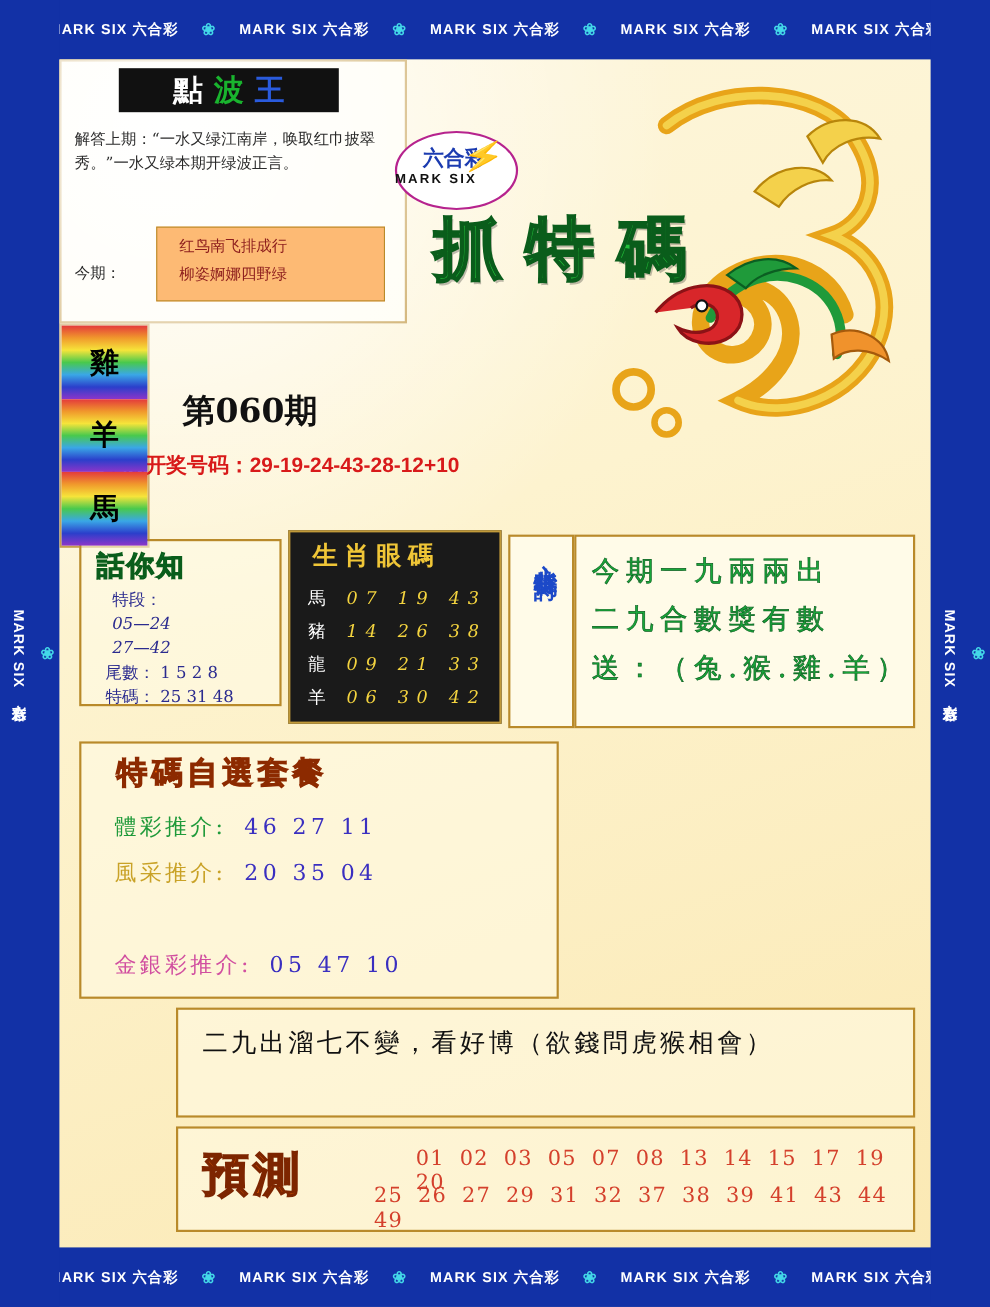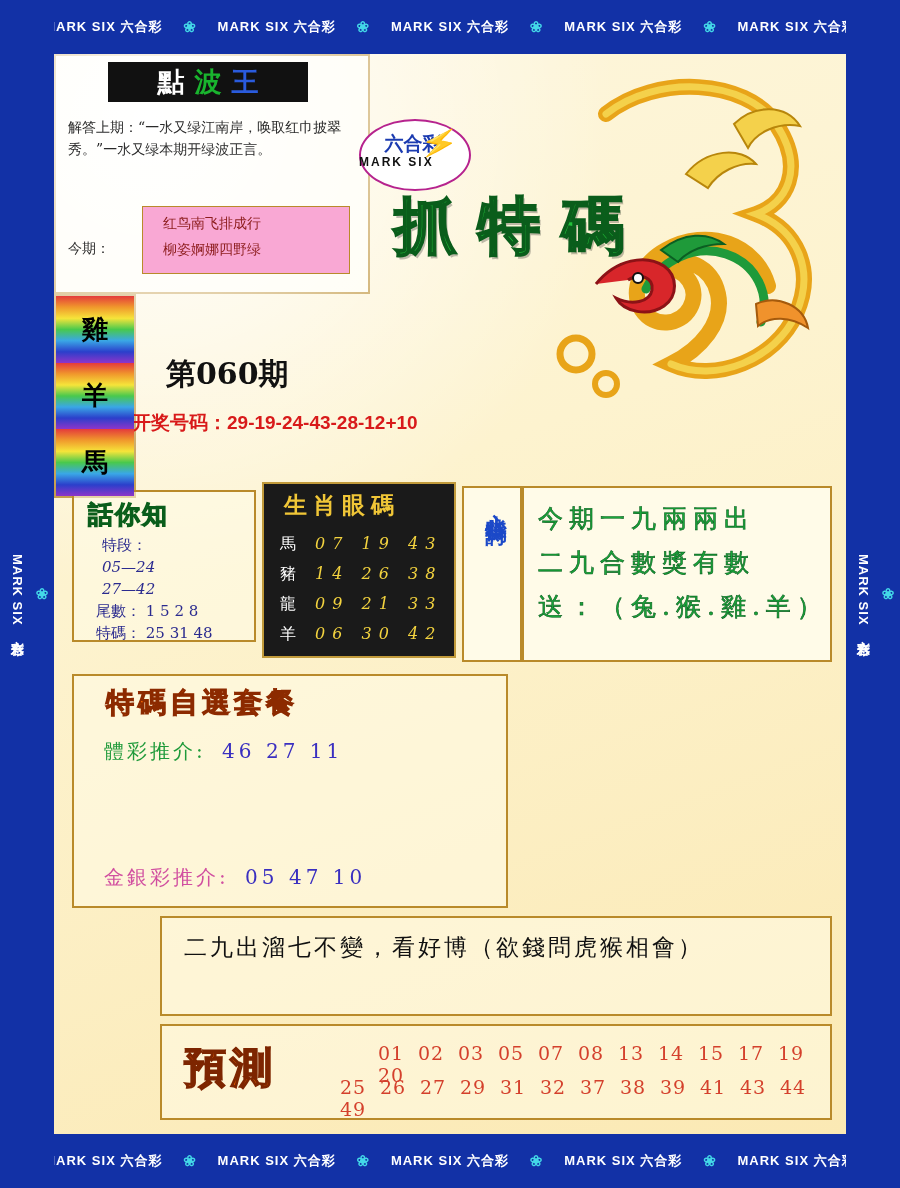--- a/index.html
+++ b/index.html
@@ -169,21 +169,21 @@
     background:#111;display:flex;align-items:center;justify-content:center;
   }
   .db-banner span{font-size:27px;font-weight:bold;font-family:"DejaVu Serif", serif;padding:0 5px;}
   .db-c1{color:#ffffff;}
   .db-c2{color:#19b42e;}
   .db-c3{color:#2a5bdd;}
   .db-text{position:absolute;left:14px;font-size:14px;color:#2a2a2a;font-family:"DejaVu Serif", serif;line-height:22px;}
   .db-t1{top:62px;width:284px;}
   .db-inner{
     position:absolute;left:88px;top:152px;width:206px;height:66px;
-    border:1px solid #b98a2a;background:#f9a8d4;
+    border:1px solid #b98a2a;background:#fdba74;
   }
   .db-i1{position:absolute;left:20px;top:8px;font-size:14px;color:#8c1c1c;}
   .db-i2{position:absolute;left:20px;top:34px;font-size:14px;color:#8c1c1c;}
   .db-jinqi{position:absolute;left:14px;top:186px;font-size:14px;color:#2a2a2a;}
 
   
   #box-rainbow{left:18px;top:862px;width:78px;height:200px;border:2px solid #b98a2a;}
   .rb-cell{
     position:relative;height:33.33%;display:flex;align-items:center;justify-content:center;
     font-size:26px;font-weight:bold;color:#000;font-family:"DejaVu Serif", serif;
@@ -339,20 +339,24 @@
       <div class="poem-line poem-2">二九合數獎有數</div>
       <div class="poem-line poem-3">送：（兔.猴.雞.羊）</div>
     </div>
 
     <div id="box-taocan" class="box">
       <div class="tc-title">特碼自選套餐</div>
       <div class="tc-row tc-r1">
         <span class="lbl" style="color:#1f9a3a;">體彩推介:</span>
         <span class="val">46 27 11</span>
       </div>
+      <div class="tc-row tc-r2">
+        <span class="lbl" style="color:#c9a227;">風采推介:</span>
+        <span class="val">20 35 04</span>
+      </div>
       <div class="tc-row tc-r4">
         <span class="lbl" style="color:#d14fa0;">金銀彩推介:</span>
         <span class="val">05 47 10</span>
       </div>
     </div>
 
     <div id="box-dianbo">
       <div class="db-banner">
         <span class="db-c1">點</span>
         <span class="db-c2">波</span>

